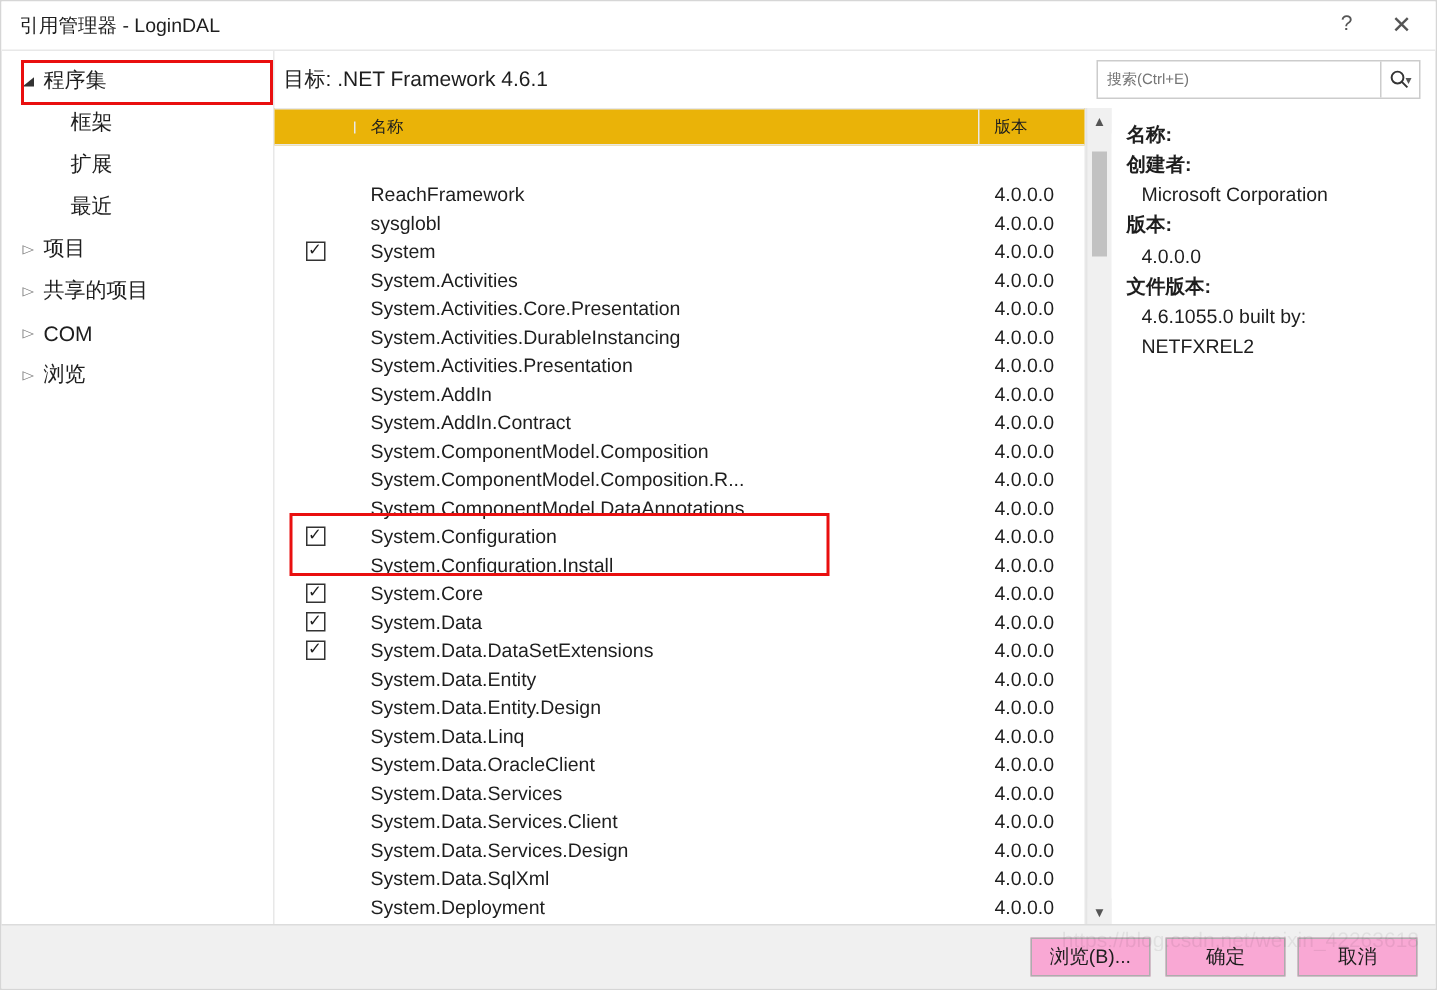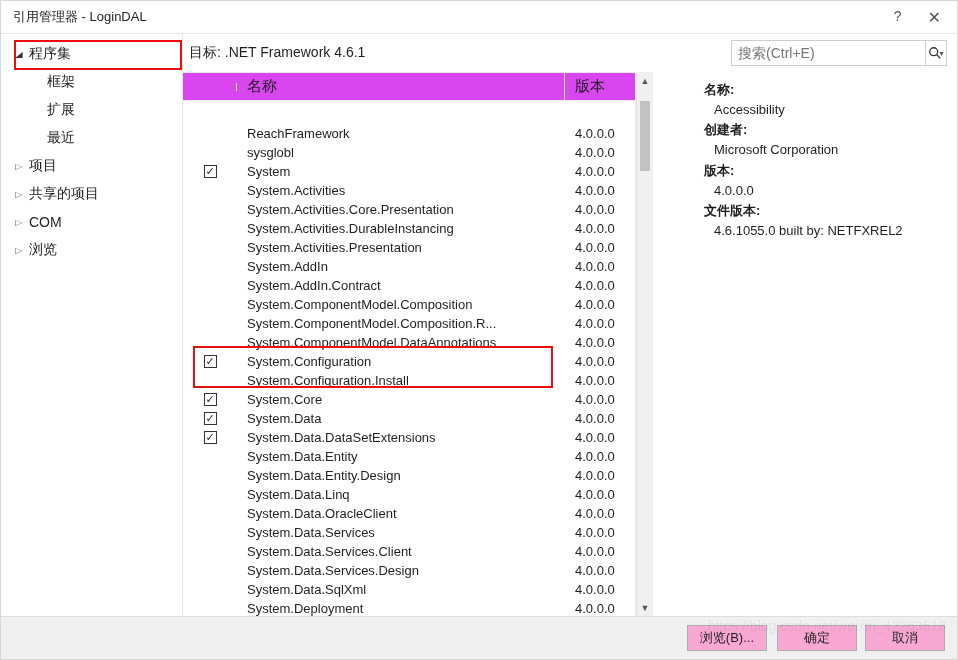--- a/index.html
+++ b/index.html
@@ -89,21 +89,21 @@
       border: 1px solid #ccc;
       width: 216px;
       height: 26px;
       margin-left: auto;
     }
     .search-input {
       flex: 1;
       border: none;
       outline: none;
       padding: 0 6px;
-      font-size: 14px;
+      font-size: 10px;
       color: #777;
       background: transparent;
     }
     .search-btn {
       width: 26px;
       height: 100%;
       border-left: 1px solid #ccc;
       display: flex;
       align-items: center;
       justify-content: center;
@@ -119,22 +119,22 @@
       flex: 1;
       display: flex;
       flex-direction: column;
       border-right: 1px solid #e8e8e8;
       min-width: 0;
     }
     .list-header {
       display: flex;
       border-top: 1px solid #e8e8e8;
       border-bottom: 1px solid #e8e8e8;
-      font-size: 15px;
-      background: #d946ef;
+      font-size: 11px;
+      background: #eab308;
       align-items: center;
     }
     .col-check { width: 54px; border-right: 1px solid #e8e8e8; padding: 4px 6px; }
     .col-name { flex: 1; border-right: 1px solid #e8e8e8; padding: 4px 10px; }
     .col-version { width: 70px; padding: 4px 10px; }
     .list-body {
       flex: 1;
       overflow: hidden;
       position: relative;
       margin-top: 23px;
@@ -180,25 +180,24 @@
       display: flex; align-items:center; justify-content:center;
       font-size: 9px; color:#555;
       background:#f0f0f0;
     }
     .sb-track { flex:1; position:relative; }
     .sb-thumb {
       position:absolute; top:12px; left:3px; right:3px; height:70px;
       background:#c2c2c2;
     }
     .details {
-      width: 263px;
+      width: 216px;
       padding: 8px 10px;
       font-size: 13px;
       line-height: 1.55;
-      margin-left: 41px;
     }
     .details b { font-weight: bold; }
     .details .val { padding-left: 10px; }
     .footer {
       border-top: 1px solid #dcdcdc;
       padding: 8px 12px;
       display: flex;
       justify-content: flex-end;
       gap: 8px;
       background: #f0f0f0;
@@ -441,21 +440,20 @@
         <div class="scrollbar">
           <div class="sb-btn">▲</div>
           <div class="sb-track">
             <div class="sb-thumb"></div>
           </div>
           <div class="sb-btn">▼</div>
         </div>
 
         <div class="details">
           <div><b>名称:</b></div>
-          <div class="val">Accessibility</div>
           <div><b>创建者:</b></div>
           <div class="val">Microsoft Corporation</div>
           <div><b>版本:</b></div>
           <div class="val">4.0.0.0</div>
           <div><b>文件版本:</b></div>
           <div class="val">4.6.1055.0 built by: NETFXREL2</div>
         </div>
       </div>
     </div>
   </div>

